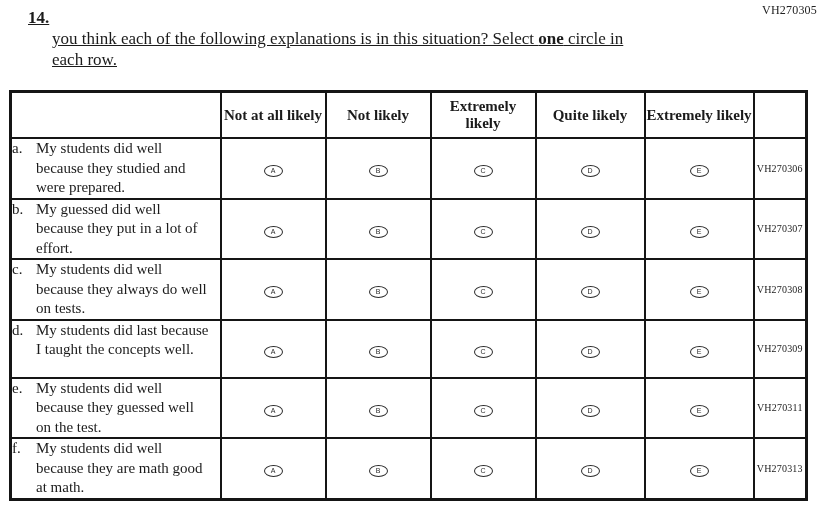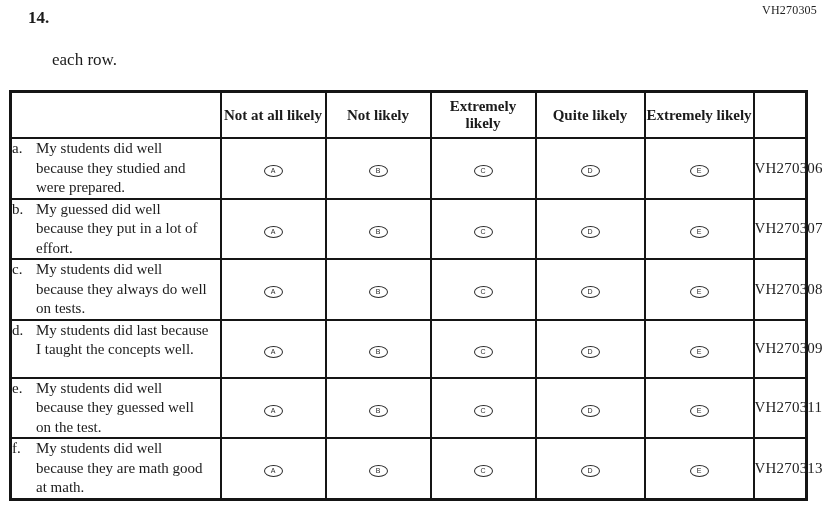--- a/index.html
+++ b/index.html
@@ -24,21 +24,21 @@
     color: #222;
   }
   .question {
     position: absolute;
     top: 7px;
     left: 28px;
     width: 740px;
     font-size: 17px;
     line-height: 21px;
   }
-  .question-inner { display: flex; }
+  .question-inner { display: flex; text-decoration: underline; }
   .q-number {
     font-weight: bold;
     width: 24px;
     flex: 0 0 24px;
   }
   .q-text { flex: 1; }
   .q-line { white-space: nowrap; }
   .bold-word { font-weight: bold; }
   table.response-table {
     position: absolute;
@@ -96,36 +96,36 @@
     font-family: "Liberation Sans", sans-serif;
     font-size: 7px;
     line-height: 10px;
     color: #2a2a2a;
     cursor: pointer;
     background: #fff;
   }
   td.code-cell {
     text-align: center;
     vertical-align: middle;
-    font-size: 15px;
+    font-size: 10px;
     letter-spacing: 0.2px;
     color: #222;
   }
 </style>
 </head>
 <body>
 
 <div class="form-code-top">VH270305</div>
 
 <div class="question">
   <div class="question-inner">
     <span class="q-number">14.</span>
     <span class="q-text">
       <br>
-      <br>
+      <span class="q-line"><span>you think each of the following explanations is in this situation? Select </span><span class="bold-word">one</span><span> circle in</span></span><br>
       <span class="q-line">each row.</span>
     </span>
   </div>
 </div>
 
 <table class="response-table">
   <colgroup>
     <col class="c-label">
     <col class="c-opt">
     <col class="c-opt">

